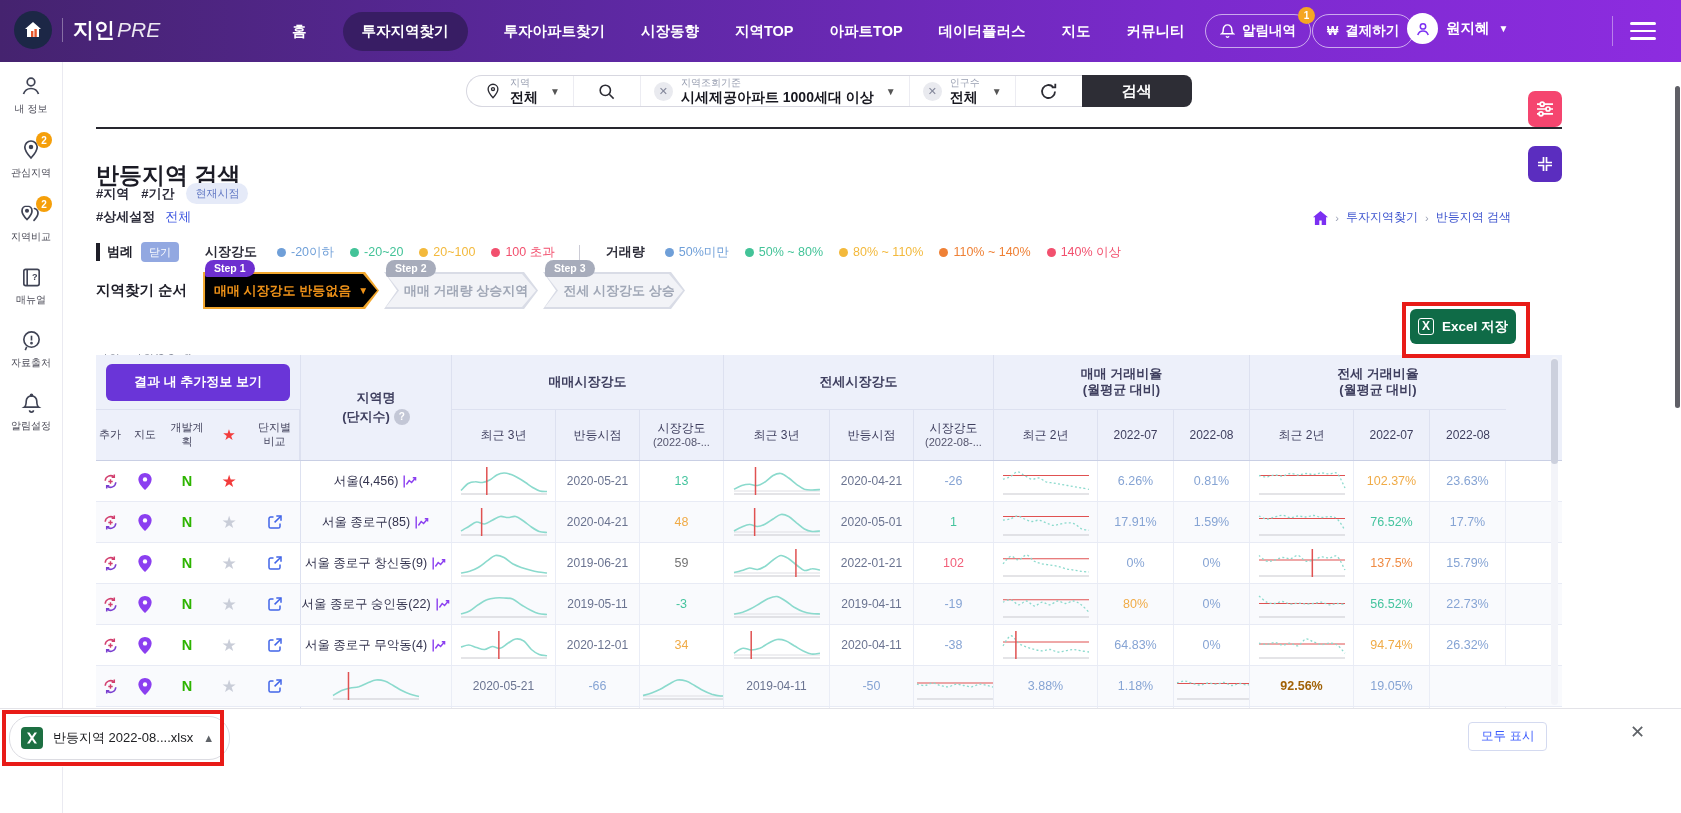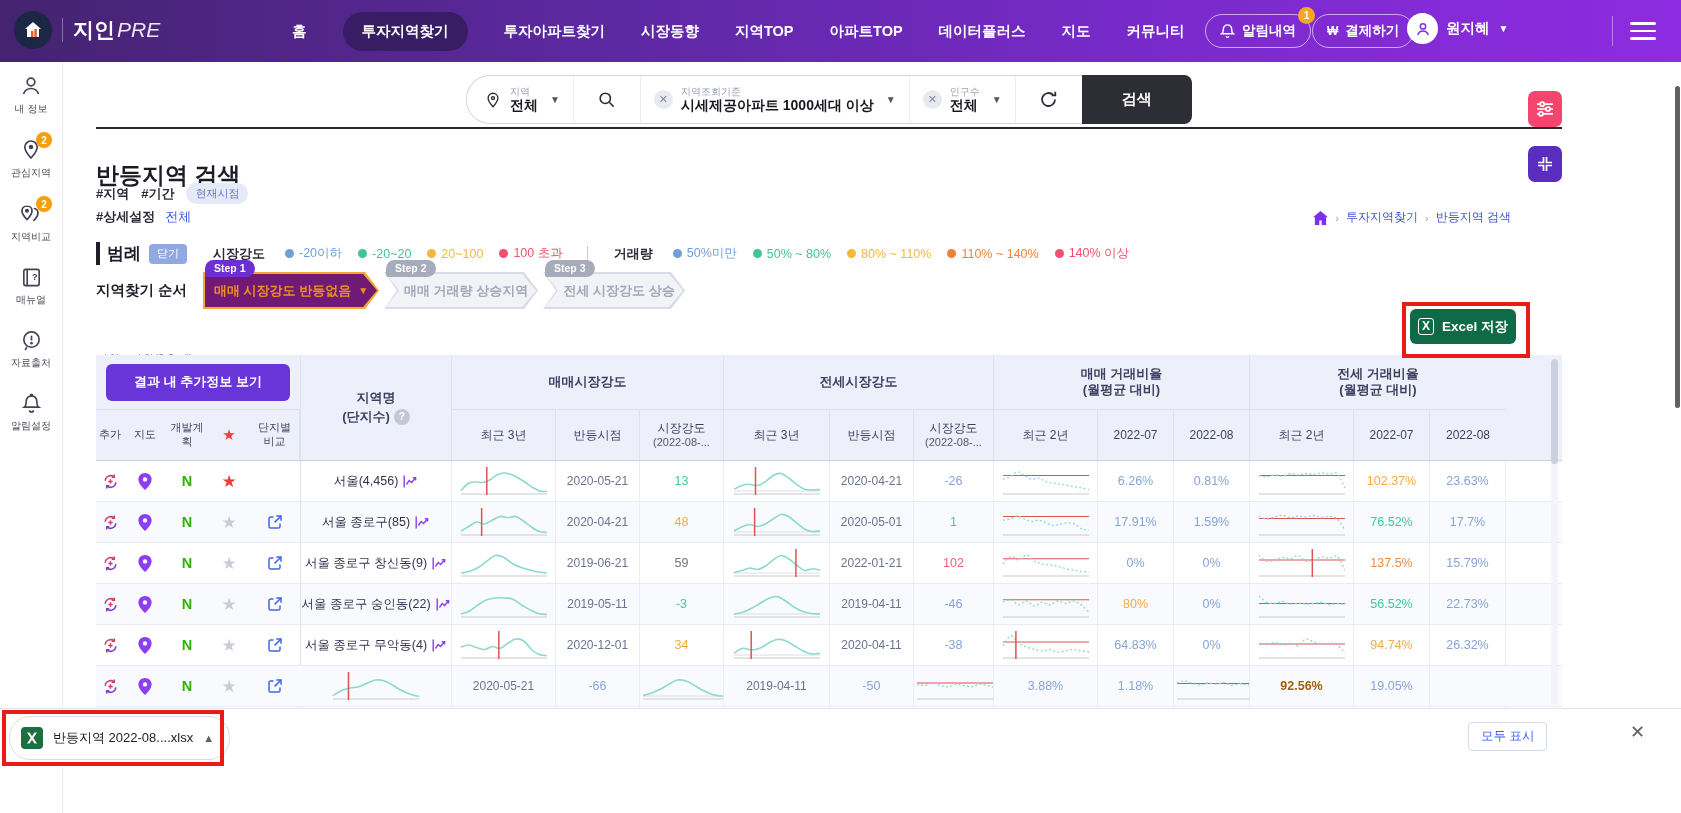--- a/index.html
+++ b/index.html
@@ -33,21 +33,21 @@
 
   
   .sidebar{position:absolute;left:0;top:62px;width:62px;bottom:0;background:#fff;border-right:1px solid #eaeaf1;z-index:3;}
   .side-item{position:relative;display:flex;flex-direction:column;align-items:center;gap:4px;padding:12px 0 10px 0;cursor:pointer;}
   .side-item .lbl{font-size:10px;color:#4c4c58;white-space:nowrap;}
   .side-badge{position:absolute;top:6px;right:10px;width:16px;height:16px;border-radius:50%;background:#f59f0a;
     color:#fff;font-size:10px;font-weight:bold;display:flex;align-items:center;justify-content:center;}
 
   
   .main{position:absolute;left:62px;top:62px;right:0;bottom:0;}
-  .search-wrap{position:absolute;left:404px;top:13px;height:49px;display:flex;}
+  .search-wrap{position:absolute;left:404px;top:13px;height:32px;display:flex;}
   .search-group{display:flex;align-items:stretch;border:1px solid #d7d7e0;border-right:none;border-radius:24px 0 0 24px;background:#fff;}
   .seg{display:flex;align-items:center;gap:8px;padding:0 13px;border-right:1px solid #ececf2;cursor:pointer;}
   .seg:first-child{padding-left:17px;}
   .seg-col{display:flex;flex-direction:column;justify-content:center;line-height:1.15;}
   .seg-label{font-size:10px;color:#9aa0b2;}
   .seg-value{font-size:14px;font-weight:bold;color:#17171f;white-space:nowrap;}
   .seg-ico{width:40px;justify-content:center;gap:0;}
   .chev{font-size:10px;color:#555;margin-left:4px;}
   .xcirc{width:19px;height:19px;border-radius:50%;background:#e9eaef;color:#83879a;font-size:11px;
     display:flex;align-items:center;justify-content:center;flex:0 0 auto;}
@@ -59,41 +59,41 @@
   .tag-row{position:absolute;left:34px;top:121px;display:flex;align-items:center;gap:12px;}
   .tag{font-size:13px;font-weight:bold;color:#2a2a38;}
   .tag-badge{background:#e5eaf8;color:#6379c4;font-size:11px;padding:3px 9px;border-radius:11px;}
   .detail-row{position:absolute;left:34px;top:146px;display:flex;align-items:center;gap:10px;}
   .detail-link{font-size:13px;color:#3d56e0;cursor:pointer;}
   .breadcrumb{position:absolute;right:170px;top:147px;display:flex;align-items:center;gap:7px;font-size:12px;color:#3d54cf;}
   .crumb-sep{color:#9aa0b4;font-size:11px;}
   .crumb{cursor:pointer;}
 
   .legend-row{position:absolute;left:34px;top:180px;display:flex;align-items:center;font-size:12.5px;white-space:nowrap;}
-  .leg-title{font-weight:bold;font-size:17px;color:#1e1e28;border-left:4px solid #1e1e28;padding-left:7px;}
+  .leg-title{font-weight:bold;font-size:13px;color:#1e1e28;border-left:4px solid #1e1e28;padding-left:7px;}
   .leg-close{background:#92a8e1;color:#fff;font-size:11px;border-radius:4px;padding:2.5px 8px;margin-left:8px;cursor:pointer;}
   .leg-group{font-weight:bold;font-size:13px;color:#2c2c38;margin:0 4px 0 26px;}
   .leg-item{display:flex;align-items:center;gap:5px;margin-left:16px;}
   .leg-dot{width:9px;height:9px;border-radius:50%;}
   .leg-sep{width:1px;height:15px;background:#ccccd6;margin-left:24px;}
 
   .steps-row{position:absolute;left:34px;top:210px;display:flex;align-items:flex-end;}
   .steps-label{font-size:14.5px;font-weight:bold;color:#1e1e28;margin:0 16px 9px 0;}
   .step{position:relative;height:37px;margin-right:5px;}
   .step-badge{position:absolute;top:-12px;left:2px;z-index:2;color:#fff;font-size:10.5px;font-weight:bold;
     padding:2px 9px 3px;border-radius:9px 9px 9px 2px;}
   .step-badge.s1{background:#6d2fd0;}
   .step-badge.sg{background:#a7acbb;}
   .arrow-outer{position:absolute;inset:0;}
   .arrow-inner{position:absolute;inset:2px;display:flex;align-items:center;justify-content:center;gap:7px;
     font-size:13px;font-weight:bold;white-space:nowrap;}
   .clip-first{clip-path:polygon(0 0,calc(100% - 14px) 0,100% 50%,calc(100% - 14px) 100%,0 100%);}
   .clip-mid{clip-path:polygon(0 0,calc(100% - 14px) 0,100% 50%,calc(100% - 14px) 100%,0 100%,13px 50%);}
   .step1 .arrow-outer{background:#f2a72e;}
-  .step1 .arrow-inner{background:#701a75;color:#ef9218;}
+  .step1 .arrow-inner{background:#000000;color:#ef9218;}
   .stepg .arrow-outer{background:#d9dce6;}
   .stepg .arrow-inner{background:#f2f3f7;color:#a0a7b6;}
   .step-chev{font-size:10px;}
 
   .unit{position:absolute;left:34px;top:289px;font-size:12px;color:#8a8f9c;}
   .excel-btn{position:absolute;left:1348px;top:247px;width:106px;height:35px;background:#0f6b47;border:none;border-radius:6px;
     color:#fff;font-size:13.5px;font-weight:bold;display:flex;align-items:center;justify-content:center;gap:8px;cursor:pointer;font-family:inherit;}
   .xls-x{font-size:12px;font-weight:900;border:1.6px solid #fff;border-radius:3px;padding:0 3px;line-height:15px;}
   .hl-box{position:absolute;border:4px solid #e81b17;z-index:30;pointer-events:none;}
   .hl-excel{left:1340px;top:240px;width:120px;height:48px;}
@@ -799,21 +799,21 @@
     <div class="td dbr tdate">2019-05-11</div>
     <div class="td dbr tval" style="color: rgb(69, 196, 158);">-3</div>
     <div class="td dbr">
               <svg width="92" height="34">
                 <line x1="3" y1="30" x2="89" y2="30" stroke="#c9c9cf" stroke-width="1"></line>
                 <line x1="3" y1="27" x2="89" y2="27" stroke="#dedee3" stroke-width="1"></line>
                 <path d="M3.0,27.0C4.4,26.7,8.7,26.2,11.6,25.3C14.5,24.3,17.3,23.0,20.2,21.5C23.1,20.0,25.9,18.2,28.8,16.5C31.7,14.8,34.5,12.7,37.4,11.5C40.3,10.3,43.1,9.1,46.0,9.5C48.9,9.9,51.7,12.2,54.6,14.0C57.5,15.8,60.3,18.5,63.2,20.3C66.1,22.0,68.9,23.5,71.8,24.5C74.7,25.5,77.5,26.1,80.4,26.5C83.3,26.9,87.6,26.9,89.0,27.0" fill="none" stroke="#8bdacd" stroke-width="1.6"></path>
               </svg>
             </div>
     <div class="td dbr tdate">2019-04-11</div>
-    <div class="td dbr tval" style="color: rgb(134, 164, 212);">-46</div>
+    <div class="td dbr tval" style="color: rgb(134, 164, 212);">-19</div>
     <div class="td dbr">
               <svg width="92" height="34">
                 <line x1="3" y1="30" x2="89" y2="30" stroke="#c9c9cf" stroke-width="1"></line>
                 <line x1="3" y1="12.75" x2="89" y2="12.75" stroke="#e05151" stroke-width="1.2"></line>
                 <path d="M3.0,15.2C4.3,14.8,8.2,12.3,10.8,12.8C13.4,13.2,16.0,17.5,18.6,17.8C21.2,18.0,23.8,13.8,26.5,14.0C29.1,14.2,31.7,18.8,34.3,19.0C36.9,19.2,39.5,15.5,42.1,15.2C44.7,15.0,47.3,18.0,49.9,17.8C52.5,17.5,55.1,14.2,57.7,14.0C60.3,13.8,62.9,16.5,65.5,16.5C68.2,16.5,70.8,13.8,73.4,14.0C76.0,14.2,78.6,15.9,81.2,17.8C83.8,19.6,87.7,24.0,89.0,25.3" fill="none" stroke="#8bdacd" stroke-width="1.3" stroke-dasharray="2 2.3"></path>
               </svg>
             </div>
     <div class="td dbr tval" style="color: rgb(240, 171, 71);">80%</div>
     <div class="td dbr tval" style="color: rgb(134, 164, 212);">0%</div>
     <div class="td dbr">

